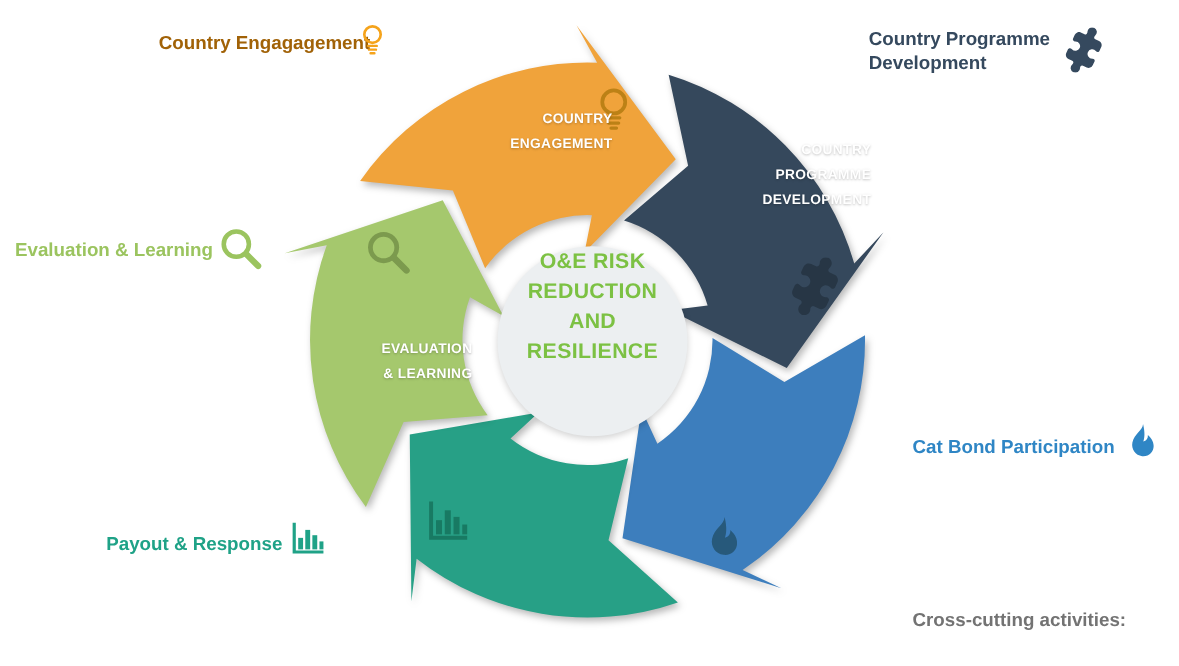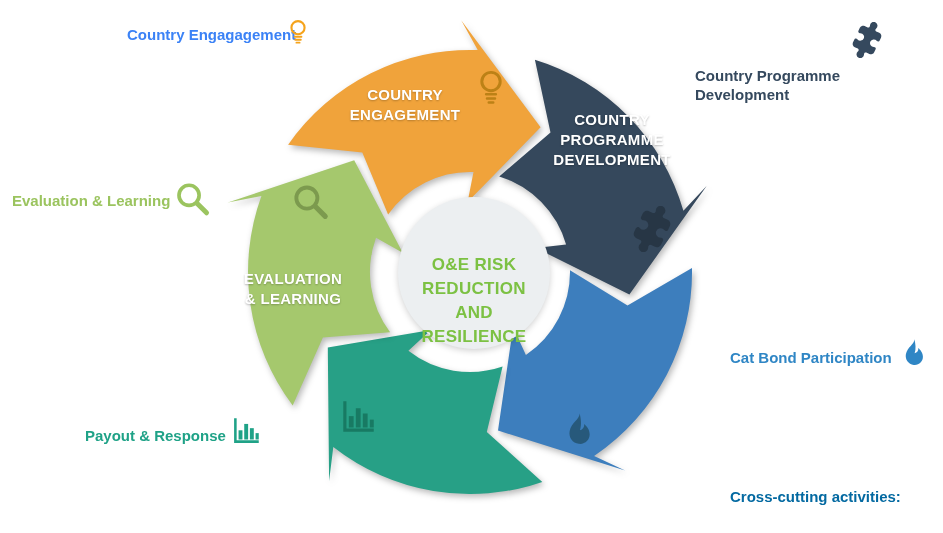--- a/index.html
+++ b/index.html
@@ -3,27 +3,27 @@
 <meta charset="utf-8">
 <style>
   html,body{margin:0;padding:0;background:#fff;}
   .canvas{
     position:relative;width:943px;height:533px;overflow:hidden;
     background:#fff;font-family:"Liberation Sans",sans-serif;
   }
   .canvas svg.wheel{position:absolute;left:0;top:0;}
   .wheel path.seg{filter:drop-shadow(2px 3px 3px rgba(0,0,0,.28));}
   .seg-label{
-    position:absolute;color:#fff;font-weight:bold;font-size:15px;line-height:20px;
-    text-align:center;white-space:pre-line;letter-spacing:.3px;
+    position:absolute;color:#fff;font-weight:bold;font-size:11px;line-height:20px;
+    text-align:right;white-space:pre-line;letter-spacing:.3px;
     text-shadow:0 1px 2px rgba(0,0,0,.25);
   }
   .center-circle{
     position:absolute;left:398px;top:197px;width:152px;height:152px;border-radius:50%;
-    display:flex;align-items:flex-end;justify-content:center;text-align:center;
+    display:flex;align-items:flex-start;justify-content:center;text-align:center;
     box-shadow:0 2px 6px rgba(0,0,0,.18);
   }
   .center-circle .txt{font-weight:bold;font-size:17px;line-height:24px;white-space:pre-line;letter-spacing:.3px;}
   .callout{position:absolute;font-weight:bold;font-size:15px;line-height:19px;white-space:pre-line;}
   .icon{position:absolute;}
   .icon svg{display:block;width:100%;height:100%;}
 </style>
 </head>
 <body>
 
@@ -83,29 +83,29 @@
   <div class="seg-label" style="left:208px;top:269px;width:170px">EVALUATION
 &amp; LEARNING</div>
 
   <div class="center-circle" style="background: rgb(236, 239, 241);">
     <div class="txt" style="color: rgb(124, 193, 67);">O&amp;E RISK
 REDUCTION
 AND
 RESILIENCE</div>
   </div>
 
-  <div class="callout" style="left: 127px; top: 25px; color: #3b82f6;">Country Engagagement</div>
+  <div class="callout" style="left: 127px; top: 25px; color: #a16207;">Country Engagagement</div>
   <div class="icon" style="left:283px;top:13px;width:30px;height:40px">
     <svg viewBox="0 0 48 48" style="color: rgb(245, 163, 27);">
         <circle cx="24" cy="15.5" r="10.5" fill="none" stroke="currentColor" stroke-width="3.4"></circle>
         <path d="M18.5 30h11M19.5 34.8h9M21.5 39.4h5" fill="none" stroke="currentColor" stroke-width="3" stroke-linecap="round"></path>
       </svg>
   </div>
 
-  <div class="callout" style="left: 695px; top: 22px; color: rgb(53, 73, 94); margin-top: 44px;">Country Programme
+  <div class="callout" style="left: 695px; top: 22px; color: rgb(53, 73, 94);">Country Programme
 Development</div>
   <div class="icon" style="left:849px;top:22px;width:36px;height:36px">
     <svg viewBox="0 0 48 48" style="color: rgb(53, 73, 94);">
         <g transform="rotate(-20 24 24)">
           <g transform="scale(2)">
             <path fill="currentColor" d="M19.439 7.85c-.049.322.059.648.289.878l1.568 1.568c.47.47.706 1.087.706 1.704s-.235 1.233-.706 1.704l-1.611 1.611a.98.98 0 0 1-.837.276c-.47-.07-.802-.48-.968-.925a2.501 2.501 0 1 0-3.214 3.214c.446.166.855.497.925.968a.979.979 0 0 1-.276.837l-1.61 1.61a2.404 2.404 0 0 1-1.705.707 2.402 2.402 0 0 1-1.704-.706l-1.568-1.568a1.026 1.026 0 0 0-.877-.29c-.493.074-.84.504-1.02.968a2.5 2.5 0 1 1-3.237-3.237c.464-.18.894-.527.967-1.02a1.026 1.026 0 0 0-.289-.877l-1.568-1.568A2.402 2.402 0 0 1 1.998 12c0-.617.236-1.234.706-1.704L4.23 8.77c.24-.24.581-.353.917-.303.515.077.877.528 1.073 1.01a2.5 2.5 0 1 0 3.259-3.259c-.482-.196-.933-.558-1.01-1.073-.05-.336.062-.676.303-.917l1.525-1.525A2.402 2.402 0 0 1 12 1.998c.617 0 1.234.236 1.704.706l1.568 1.568c.23.23.556.338.877.29.493-.074.84-.504 1.02-.968a2.5 2.5 0 1 1 3.237 3.237c-.464.18-.894.527-.967 1.02Z"></path>
           </g>
         </g>
       </svg>
   </div>
@@ -129,15 +129,15 @@
   <div class="icon" style="left:229px;top:414px;width:34px;height:34px">
     <svg viewBox="0 0 48 48" style="color: rgb(31, 162, 135);">
         <path d="M9 6v33h33" fill="none" stroke="currentColor" stroke-width="3.6"></path>
         <rect x="13.5" y="23" width="5.5" height="13" fill="currentColor"></rect>
         <rect x="21.5" y="14" width="5.5" height="22" fill="currentColor"></rect>
         <rect x="29.5" y="20" width="5.5" height="16" fill="currentColor"></rect>
         <rect x="37.5" y="27" width="4.5" height="9" fill="currentColor"></rect>
       </svg>
   </div>
 
-  <div class="callout" style="left: 730px; top: 487px; color: #0369a1;">Cross-cutting activities:</div>
+  <div class="callout" style="left: 730px; top: 487px; color: #737373;">Cross-cutting activities:</div>
 
 </div>
 
 </body></html>

